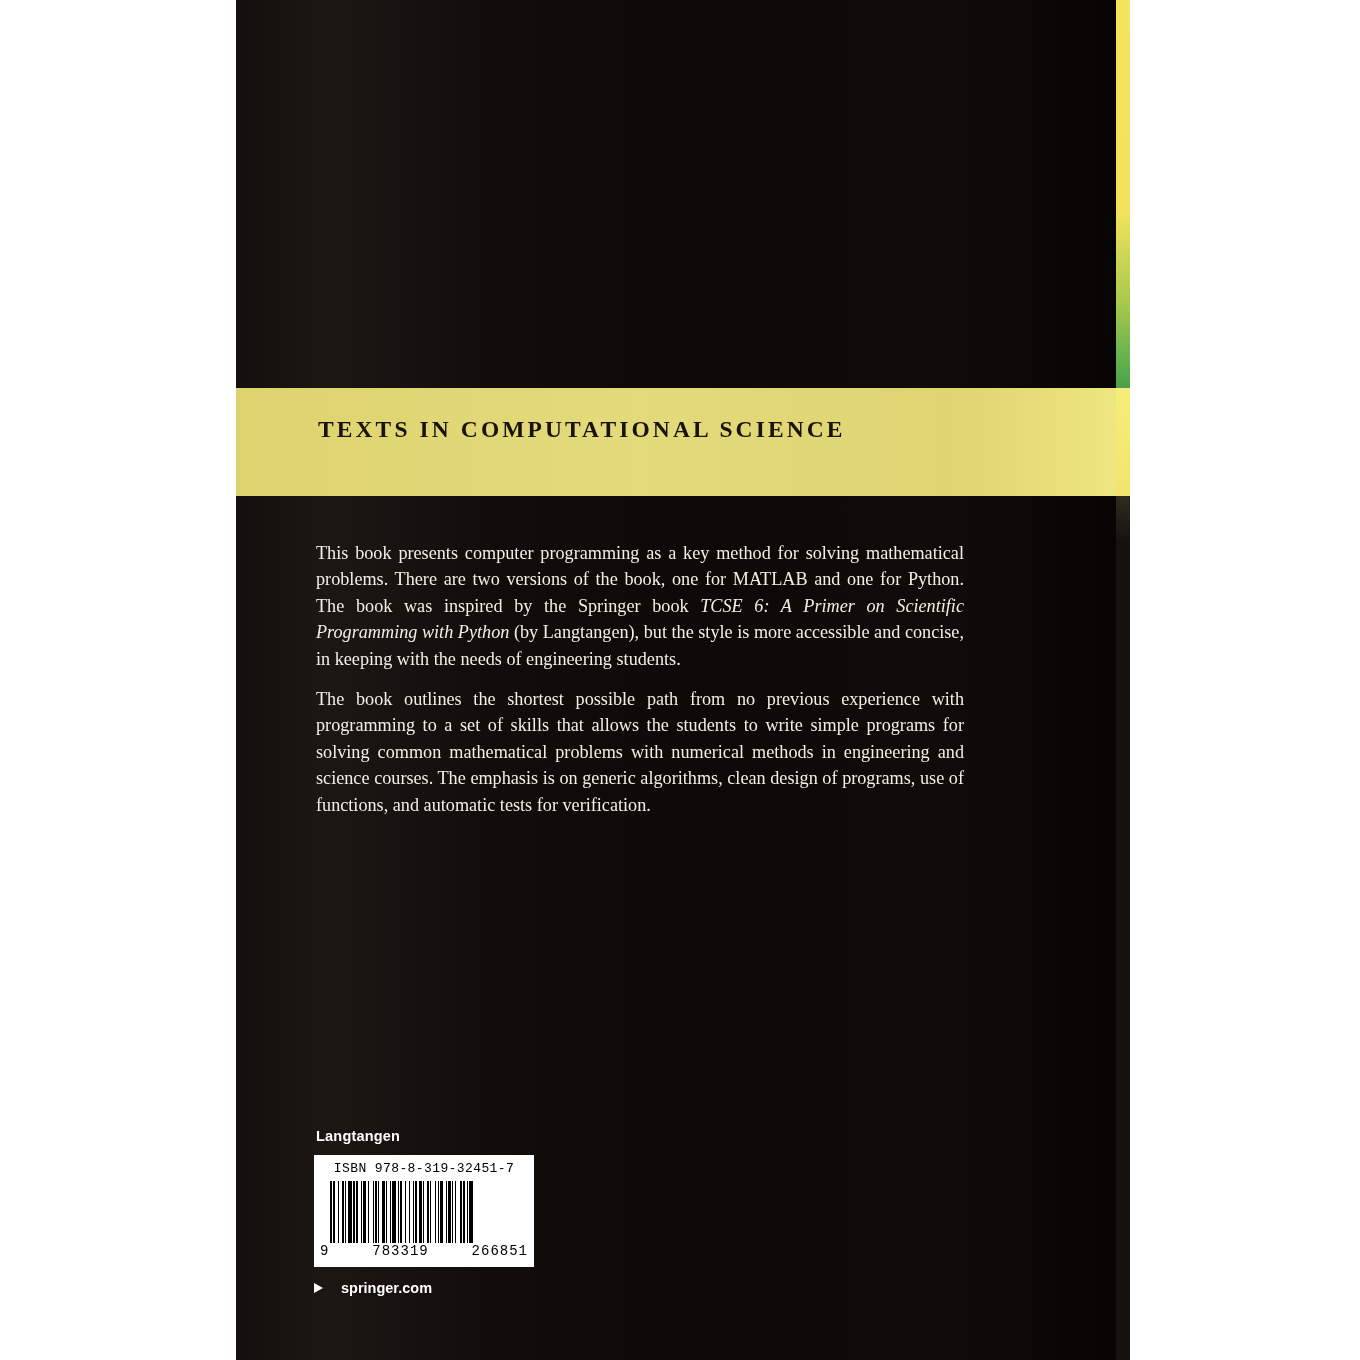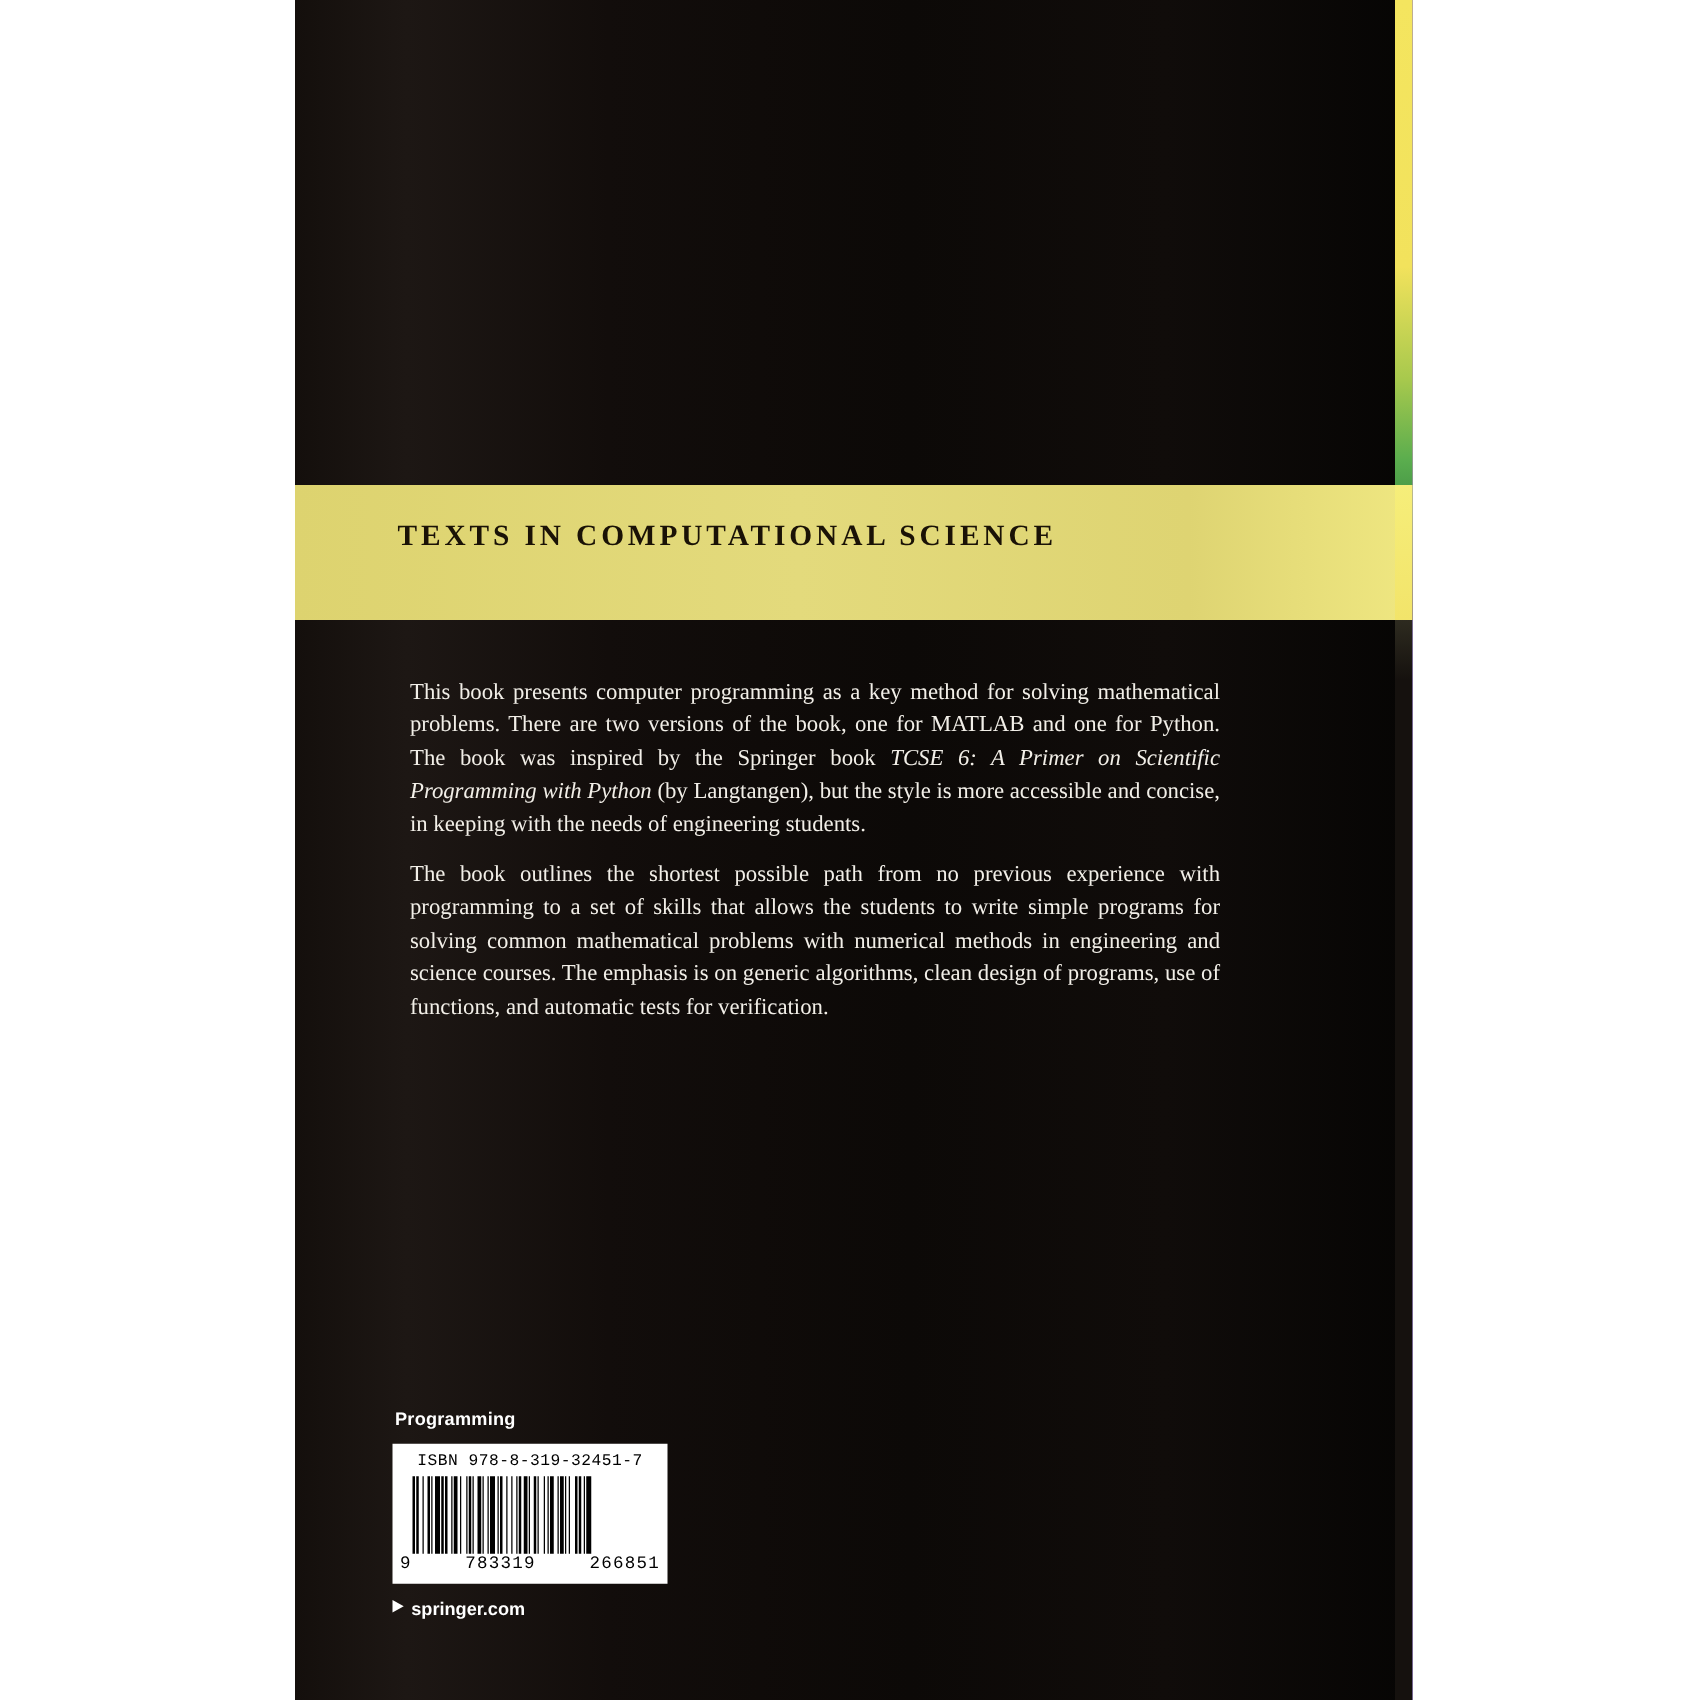--- a/index.html
+++ b/index.html
@@ -118,21 +118,20 @@
     position: absolute;
     left: 80px;
     top: 540px;
     width: 648px;
     z-index: 4;
     color: #f2efe8;
     font-family: "Liberation Serif", serif;
     font-size: 18.2px;
     line-height: 26.4px;
     text-align: justify;
-    margin-left: 12px;
   }
   #blurb p {
     margin: 0 0 14px 0;
   }
   #blurb em {
     font-style: italic;
   }
 
   
   #subject {
@@ -197,22 +196,22 @@
   #springer {
     position: absolute;
     left: 78px;
     top: 1280px;
     z-index: 4;
     color: #ffffff;
     font-family: "Liberation Sans", sans-serif;
     font-size: 14.5px;
     font-weight: bold;
     display: flex;
-    align-items: flex-start;
-    gap: 6px;
+    align-items: center;
+    gap: 18px;
   }
   #springer .tri {
     width: 0;
     height: 0;
     border-left: 9px solid #ffffff;
     border-top: 5.5px solid transparent;
     border-bottom: 5.5px solid transparent;
   }
 </style>
 </head>
@@ -228,21 +227,21 @@
       </div>
     </div>
 
     <div id="blurb">
       <p>
         <span>This book presents computer programming as a key method for solving mathematical problems. There are two versions of the book, one for MATLAB and one for Python. The book was inspired by the Springer book </span><em>TCSE 6: A Primer on Scientific Programming with Python</em><span> (by Langtangen), but the style is more accessible and concise, in keeping with the needs of engineering students.</span>
       </p>
       <p>The book outlines the shortest possible path from no previous experience with programming to a set of skills that allows the students to write simple programs for solving common mathematical problems with numerical methods in engineering and science courses. The emphasis is on generic algorithms, clean design of programs, use of functions, and automatic tests for verification.</p>
     </div>
 
-    <div id="subject">Programming</div>
+    <div id="subject">Langtangen</div>
 
     <div id="barcode-box">
       <div id="isbn-line">ISBN 978-8-319-32451-7</div>
       <div id="bars">
           <i style="left: 0px; width: 2.3px;"></i>
           <i style="left: 3.45px; width: 1.15px;"></i>
           <i style="left: 8.05px; width: 1.15px;"></i>
           <i style="left: 11.5px; width: 2.3px;"></i>
           <i style="left: 14.95px; width: 1.15px;"></i>
           <i style="left: 18.4px; width: 3.45px;"></i>

